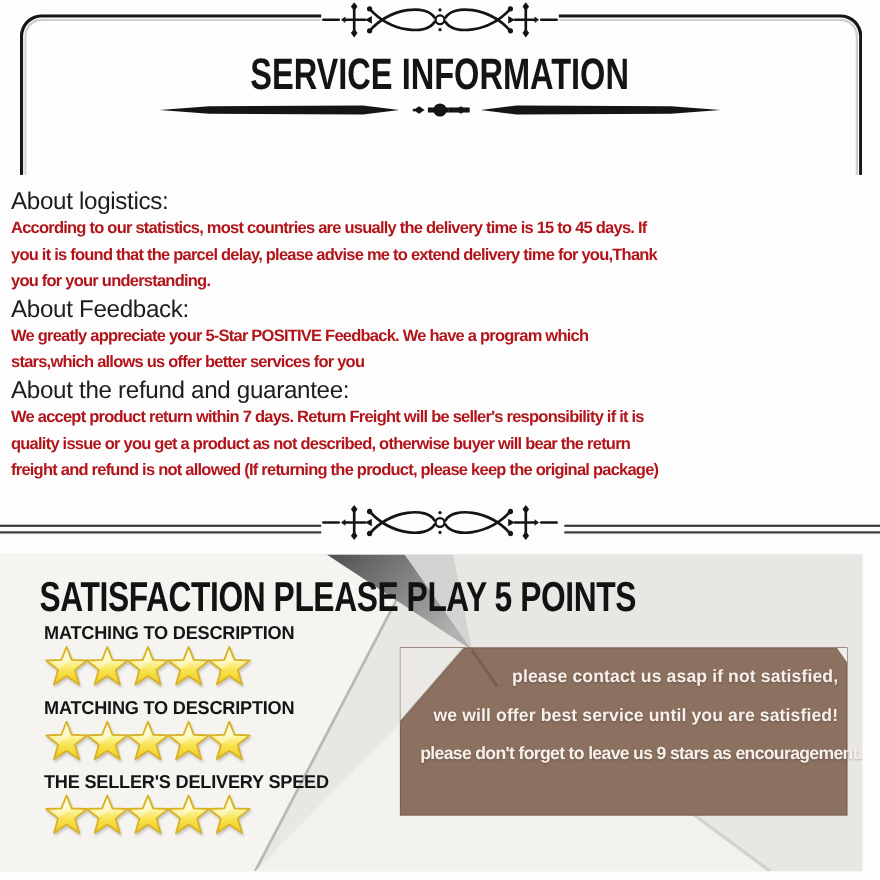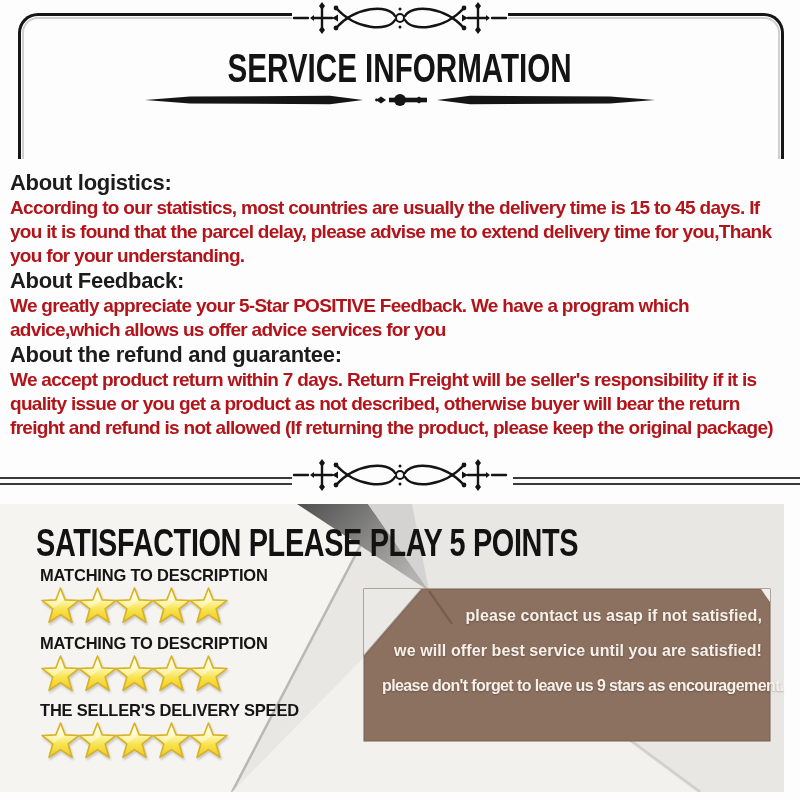--- a/index.html
+++ b/index.html
@@ -14,22 +14,22 @@
   .ornament{position:absolute;left:50%;transform:translateX(-50%);width:216px;height:44px;
             background:#fdfdfd;z-index:3;}
   .ornament.top{top:0;}
   .page-title{position:absolute;top:46px;left:0;width:100%;text-align:center;z-index:2;}
   .page-title span{display:inline-block;font-size:40px;font-weight:bold;color:#141414;
             letter-spacing:0px;transform:scaleX(0.74);white-space:nowrap;}
   .title-divider{position:absolute;top:92px;left:50%;transform:translateX(-50%);z-index:2;}
 
   
   .text-block{position:absolute;left:10px;top:170px;width:784px;z-index:2;}
-  .sec-heading{font-size:22px;line-height:26px;font-weight:bold;color:#1c1c1c;letter-spacing:-0.3px;}
-  .red-line{font-size:19px;line-height:24px;font-weight:bold;color:#b2141a;
+  .sec-heading{font-size:22px;line-height:26px;font-weight:normal;color:#1c1c1c;letter-spacing:-0.3px;}
+  .red-line{font-size:15px;line-height:24px;font-weight:bold;color:#b2141a;
             letter-spacing:-0.7px;white-space:nowrap;}
 
   
   .dbl-line{position:absolute;top:477px;height:4px;border-top:2px solid #3a3a3a;
             border-bottom:2px solid #3a3a3a;z-index:1;}
   .dbl-line.left{left:0;width:303px;}
   .dbl-line.right{left:513px;width:287px;}
   .ornament.mid{top:457px;}
 
   
@@ -134,21 +134,21 @@
     </g>
   </svg>
 
   <div class="text-block">
     <div class="sec-heading">About logistics:</div>
     <div class="red-line">According to our statistics, most countries are usually the delivery time is 15 to 45 days. If</div>
     <div class="red-line">you it is found that the parcel delay, please advise me to extend delivery time for you,Thank</div>
     <div class="red-line">you for your understanding.</div>
     <div class="sec-heading">About Feedback:</div>
     <div class="red-line">We greatly appreciate your 5-Star POSITIVE Feedback. We have a program which</div>
-    <div class="red-line">advice,which allows us offer advice services for you</div>
+    <div class="red-line">stars,which allows us offer better services for you</div>
     <div class="sec-heading">About the refund and guarantee:</div>
     <div class="red-line">We accept product return within 7 days. Return Freight will be seller's responsibility if it is</div>
     <div class="red-line">quality issue or you get a product as not described, otherwise buyer will bear the return</div>
     <div class="red-line">freight and refund is not allowed (If returning the product, please keep the original package)</div>
   </div>
 
   <div class="dbl-line left"></div>
   <div class="dbl-line right"></div>
   <div class="ornament mid">
     <svg width="216" height="44">

